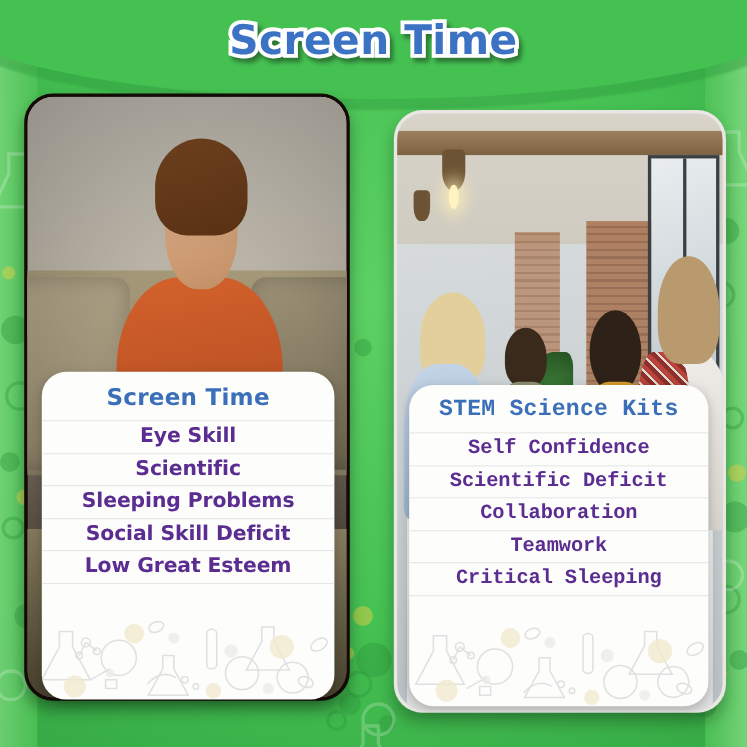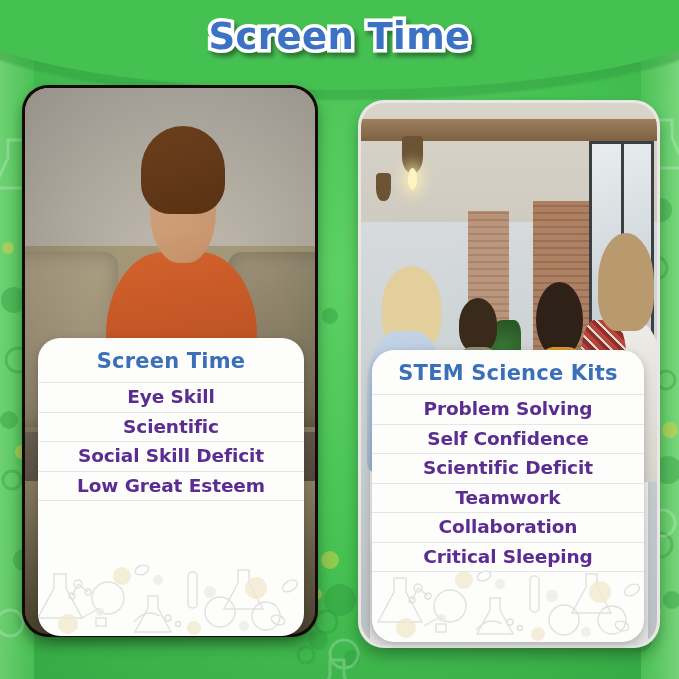--- a/index.html
+++ b/index.html
@@ -219,21 +219,21 @@
   .card {
     position:absolute;
     z-index:8;
     background:#fdfdfc;
     border-radius:22px;
     overflow:hidden;
     box-shadow:0 3px 10px rgba(0,0,0,.22);
     display:flex; flex-direction:column;
   }
   #card-left  { left:38px;  top:338px; width:266px; height:298px; }
-  #card-right { left:372px; top:350px; width:272px; height:292px; }
+  #card-right { left:372px; top:350px; width:272px; height:292px;font-family:Liberation Mono, monospace; }
 
   .card-title {
     text-align:center;
     font-weight:900;
     font-size:21px;
     color:#3b6fb8;
     padding:11px 4px 9px;
     letter-spacing:.2px;
     flex:0 0 auto;
   }
@@ -335,20 +335,21 @@
       <div class="ph-dim"></div>
     </div>
   </div>
 </div>
 
 <div class="card" id="card-left">
   <div class="card-title">Screen Time</div>
   <div class="card-list">
     <div class="card-row">Eye Skill</div>
     <div class="card-row">Scientific</div>
+    <div class="card-row">Sleeping Problems</div>
     <div class="card-row">Social Skill Deficit</div>
     <div class="card-row">Low Great Esteem</div>
   </div>
   <div class="card-foot">
     <svg class="doodles" viewBox="0 0 266 74" preserveAspectRatio="none">
       <g fill="none" stroke="#c9c9c9" stroke-width="1.4">
         <path d="M16 12 l12 0 0 14 16 30 -44 0 16 -30 z"></path>
         <path d="M110 34 l10 0 0 12 13 24 -36 0 13 -24 z"></path>
         <path d="M200 8 l11 0 0 13 14 26 -39 0 14 -26 z"></path>
         <rect x="150" y="10" width="9" height="36" rx="4"></rect>
@@ -413,25 +414,24 @@
       </div>
       <div class="stencil"></div>
       <div class="paper"></div>
     </div>
   </div>
 </div>
 
 <div class="card" id="card-right">
   <div class="card-title">STEM Science Kits</div>
   <div class="card-list">
-    <div class="card-row">Problem Solving</div>
     <div class="card-row">Self Confidence</div>
     <div class="card-row">Scientific Deficit</div>
+    <div class="card-row">Collaboration</div>
     <div class="card-row">Teamwork</div>
-    <div class="card-row">Collaboration</div>
     <div class="card-row">Critical Sleeping</div>
   </div>
   <div class="card-foot">
     <svg class="doodles" viewBox="0 0 272 74" preserveAspectRatio="none">
       <g fill="none" stroke="#c9c9c9" stroke-width="1.4">
         <path d="M22 10 l12 0 0 14 16 30 -44 0 16 -30 z"></path>
         <path d="M118 30 l10 0 0 12 13 24 -36 0 13 -24 z"></path>
         <path d="M214 6 l11 0 0 13 14 26 -39 0 14 -26 z"></path>
         <rect x="158" y="8" width="9" height="36" rx="4"></rect>
         <circle cx="78" cy="38" r="16"></circle>

